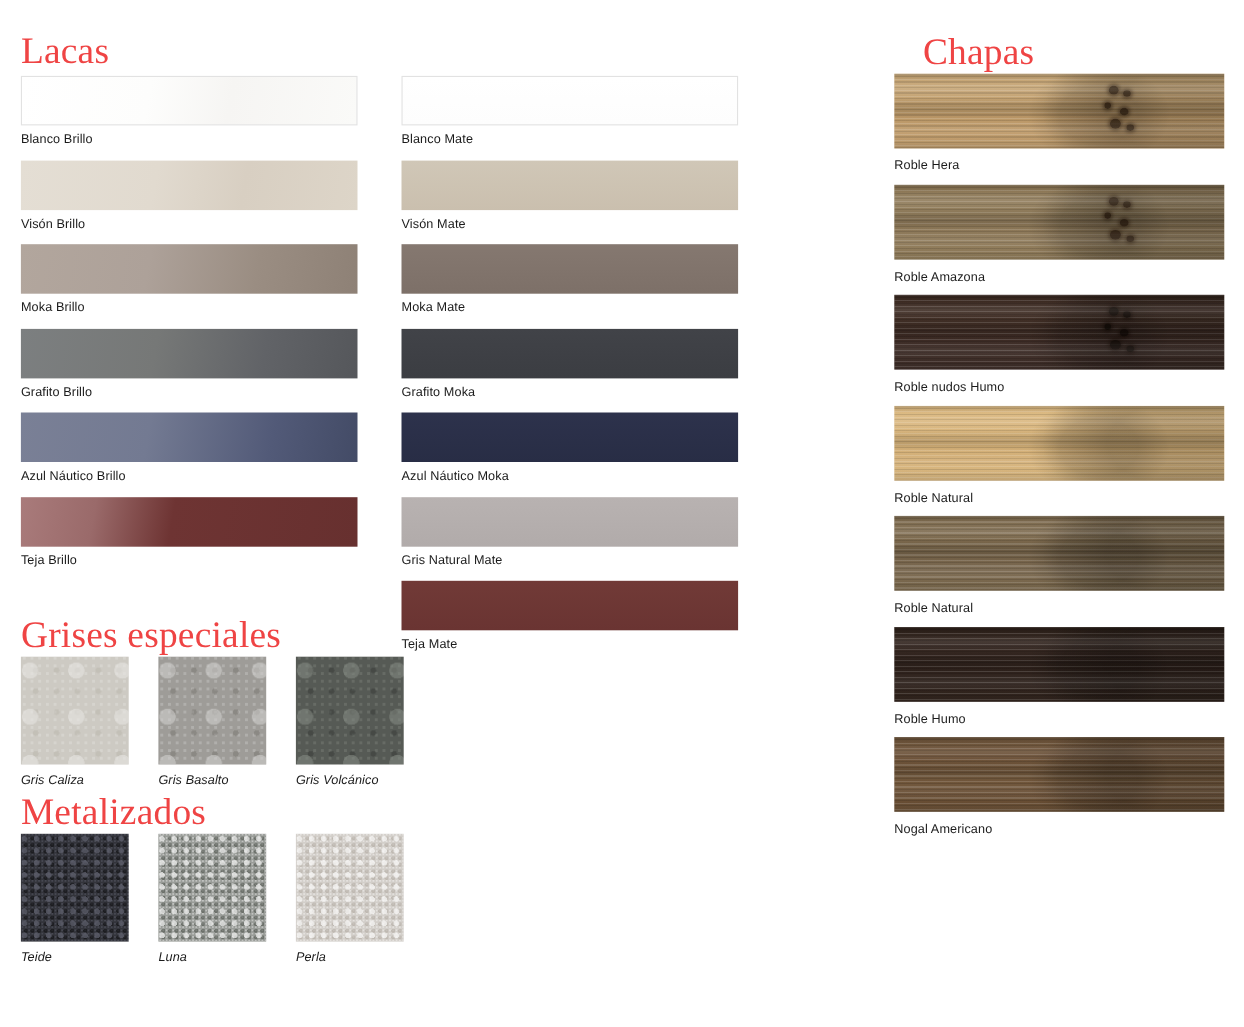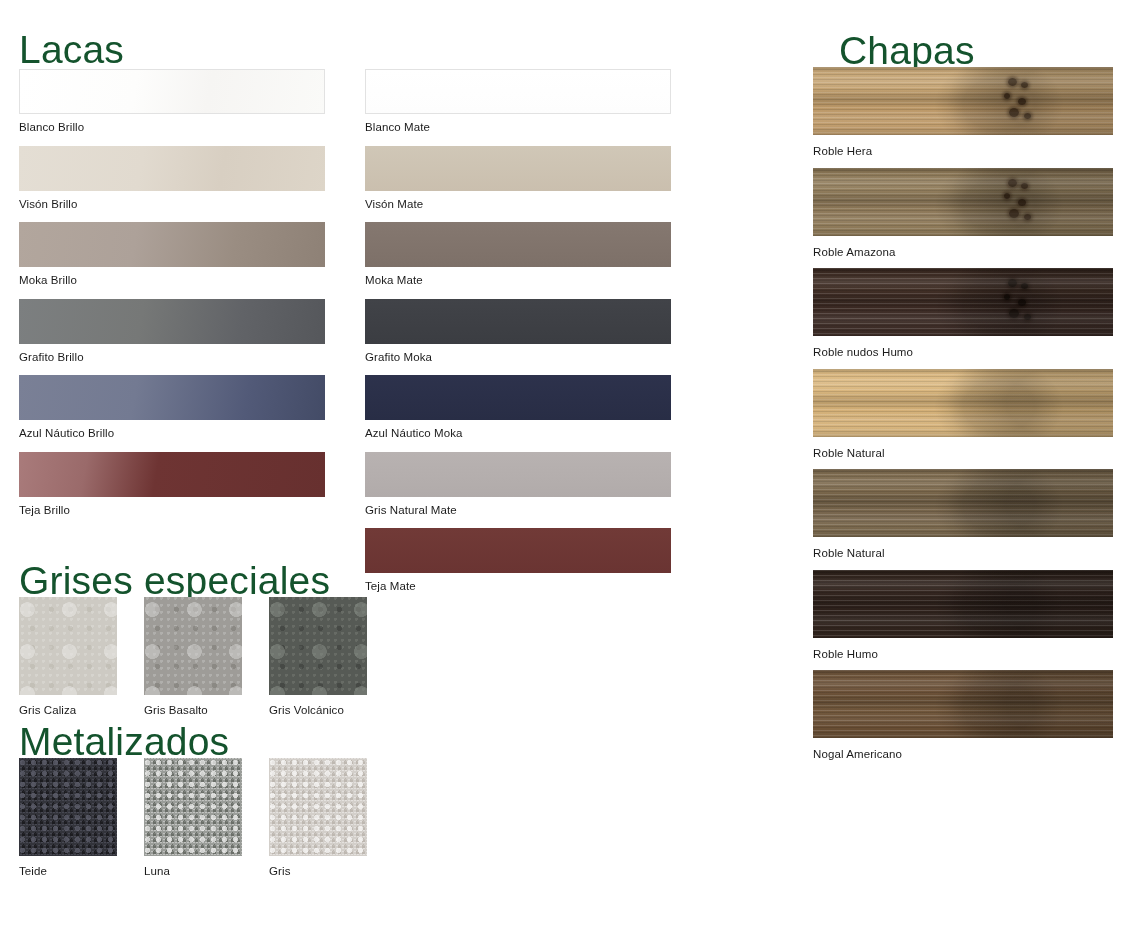--- a/index.html
+++ b/index.html
@@ -11,24 +11,24 @@
     width: 1131px; height: 934px;
     position: relative;
     font-family: "Liberation Sans", sans-serif;
     overflow: hidden;
   }
 
   .page { position: relative; width: 1131px; height: 934px; }
 
   
   .section-title {
-    font-family: Liberation Sans, sans-serif;
-    font-size: 39px;
+    font-family: Liberation Serif, serif;
+    font-size: 34px;
     font-weight: 400;
-    color: #14532d;
+    color: #ef4444;
     letter-spacing: 0.2px;
     line-height: 1;
     margin: 0;
     white-space: nowrap;
   }
 
   
   .swatch-label {
     font-family: "Liberation Sans", sans-serif;
     font-size: 11.5px;
@@ -55,21 +55,21 @@
     height: 45px;
     display: block;
   }
   .laca-chip.bordered { border: 1px solid #e2e2e2; }
   .laca-item .swatch-label { display: block; padding-top: 8px; padding-bottom: 12px; }
 
   
   .square-grid { position: absolute; display: flex; gap: 11px; }
   .grid-grises { left: 19px; top: 597px; }
   .grid-metal  { left: 19px; top: 758px; }
-  .sq-item { width: 114px; }
+  .sq-item { width: 114px; font-style: italic; }
   .sq-chip {
     width: 98px; height: 98px; display: block;
     position: relative; overflow: hidden;
   }
   .sq-item .swatch-label { display: block; padding-top: 10px; }
 
   
   .tex-stone::after, .tex-metal::after {
     content: ""; position: absolute; inset: 0;
     background-repeat: repeat;
@@ -229,21 +229,21 @@
       <div class="sq-item">
         <span class="sq-chip tex-metal" style="background: rgb(51, 52, 59);"></span>
         <span class="swatch-label">Teide</span>
       </div>
       <div class="sq-item">
         <span class="sq-chip tex-metal" style="background: rgb(154, 157, 153);"></span>
         <span class="swatch-label">Luna</span>
       </div>
       <div class="sq-item">
         <span class="sq-chip tex-metal" style="background: rgb(211, 207, 202);"></span>
-        <span class="swatch-label">Gris</span>
+        <span class="swatch-label">Perla</span>
       </div>
     </div>
 
   <h2 class="section-title title-chapas">Chapas</h2>
   <div class="col-chapas" id="chapas-col">
       <div class="chapa-item">
         <span class="chapa-chip wood-grain" style="background: linear-gradient(rgb(199, 167, 120) 0%, rgb(197, 164, 116) 30%, rgb(187, 151, 102) 62%, rgb(195, 160, 113) 100%);">
           <span class="knots">
             <i></i>
             <i></i>

